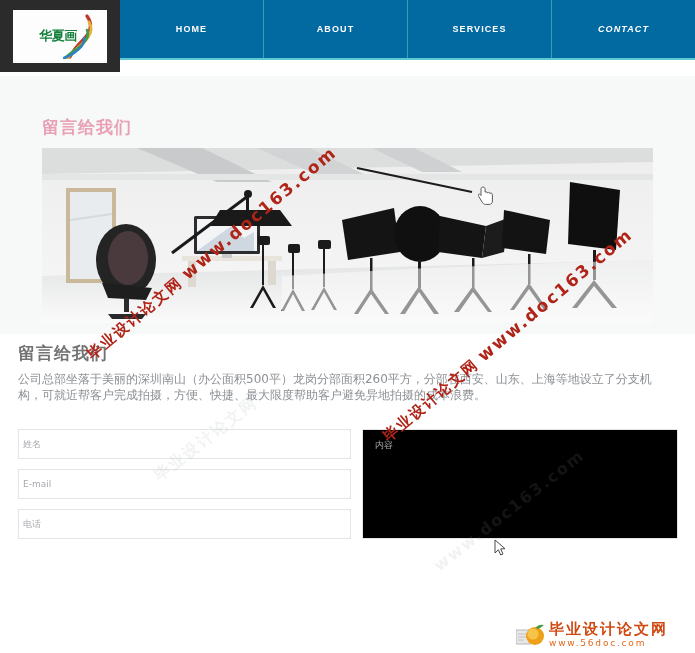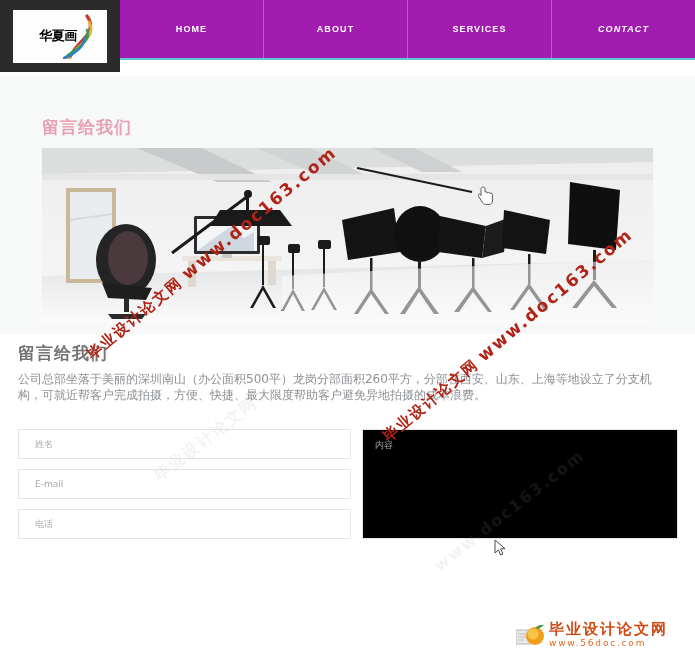--- a/index.html
+++ b/index.html
@@ -43,41 +43,41 @@
     position: relative;
     display: flex;
     align-items: center;
     justify-content: center;
     overflow: hidden;
   }
 
   .logo-text {
     font-size: 13px;
     font-weight: bold;
-    color: #000000;
+    color: #15803d;
     letter-spacing: -0.5px;
     margin-left: -4px;
     font-family: "DejaVu Sans", sans-serif;
   }
 
   .logo-swoosh {
     position: absolute;
     right: 10px;
     top: 4px;
     width: 34px;
     height: 45px;
   }
 
   .nav {
     position: absolute;
     left: 120px;
     top: 0;
     right: 0;
     height: 58px;
-    background: #a21caf;
+    background: #0369a1;
     display: flex;
     z-index: 3;
   }
 
   .nav::after {
     content: "";
     position: absolute;
     left: 0; right: 0; bottom: -2px;
     height: 2px;
     background: #5ec8d3;
@@ -180,21 +180,21 @@
     width: 316px;
   }
 
   .field {
     width: 100%;
     height: 30px;
     border: 1px solid #e2e4e5;
     background: #ffffff;
     font-size: 9px;
     color: #9a9da1;
-    padding: 0 16px;
+    padding: 0 4px;
     margin-bottom: 10px;
     font-family: "DejaVu Sans", sans-serif;
     outline: none;
   }
   .field::placeholder { color: #a6a9ad; }
 
   .textarea {
     width: 100%;
     height: 110px;
     border: 1px solid #e2e4e5;

